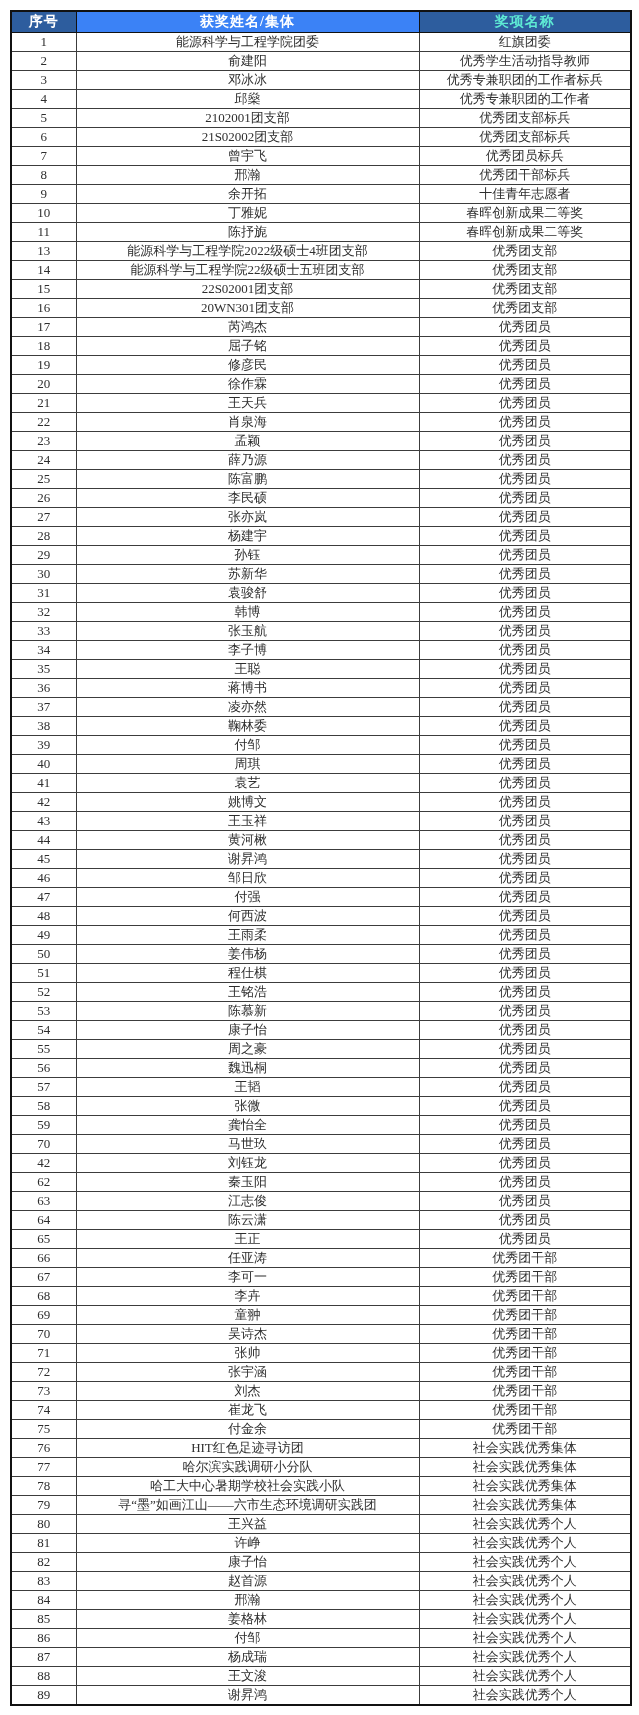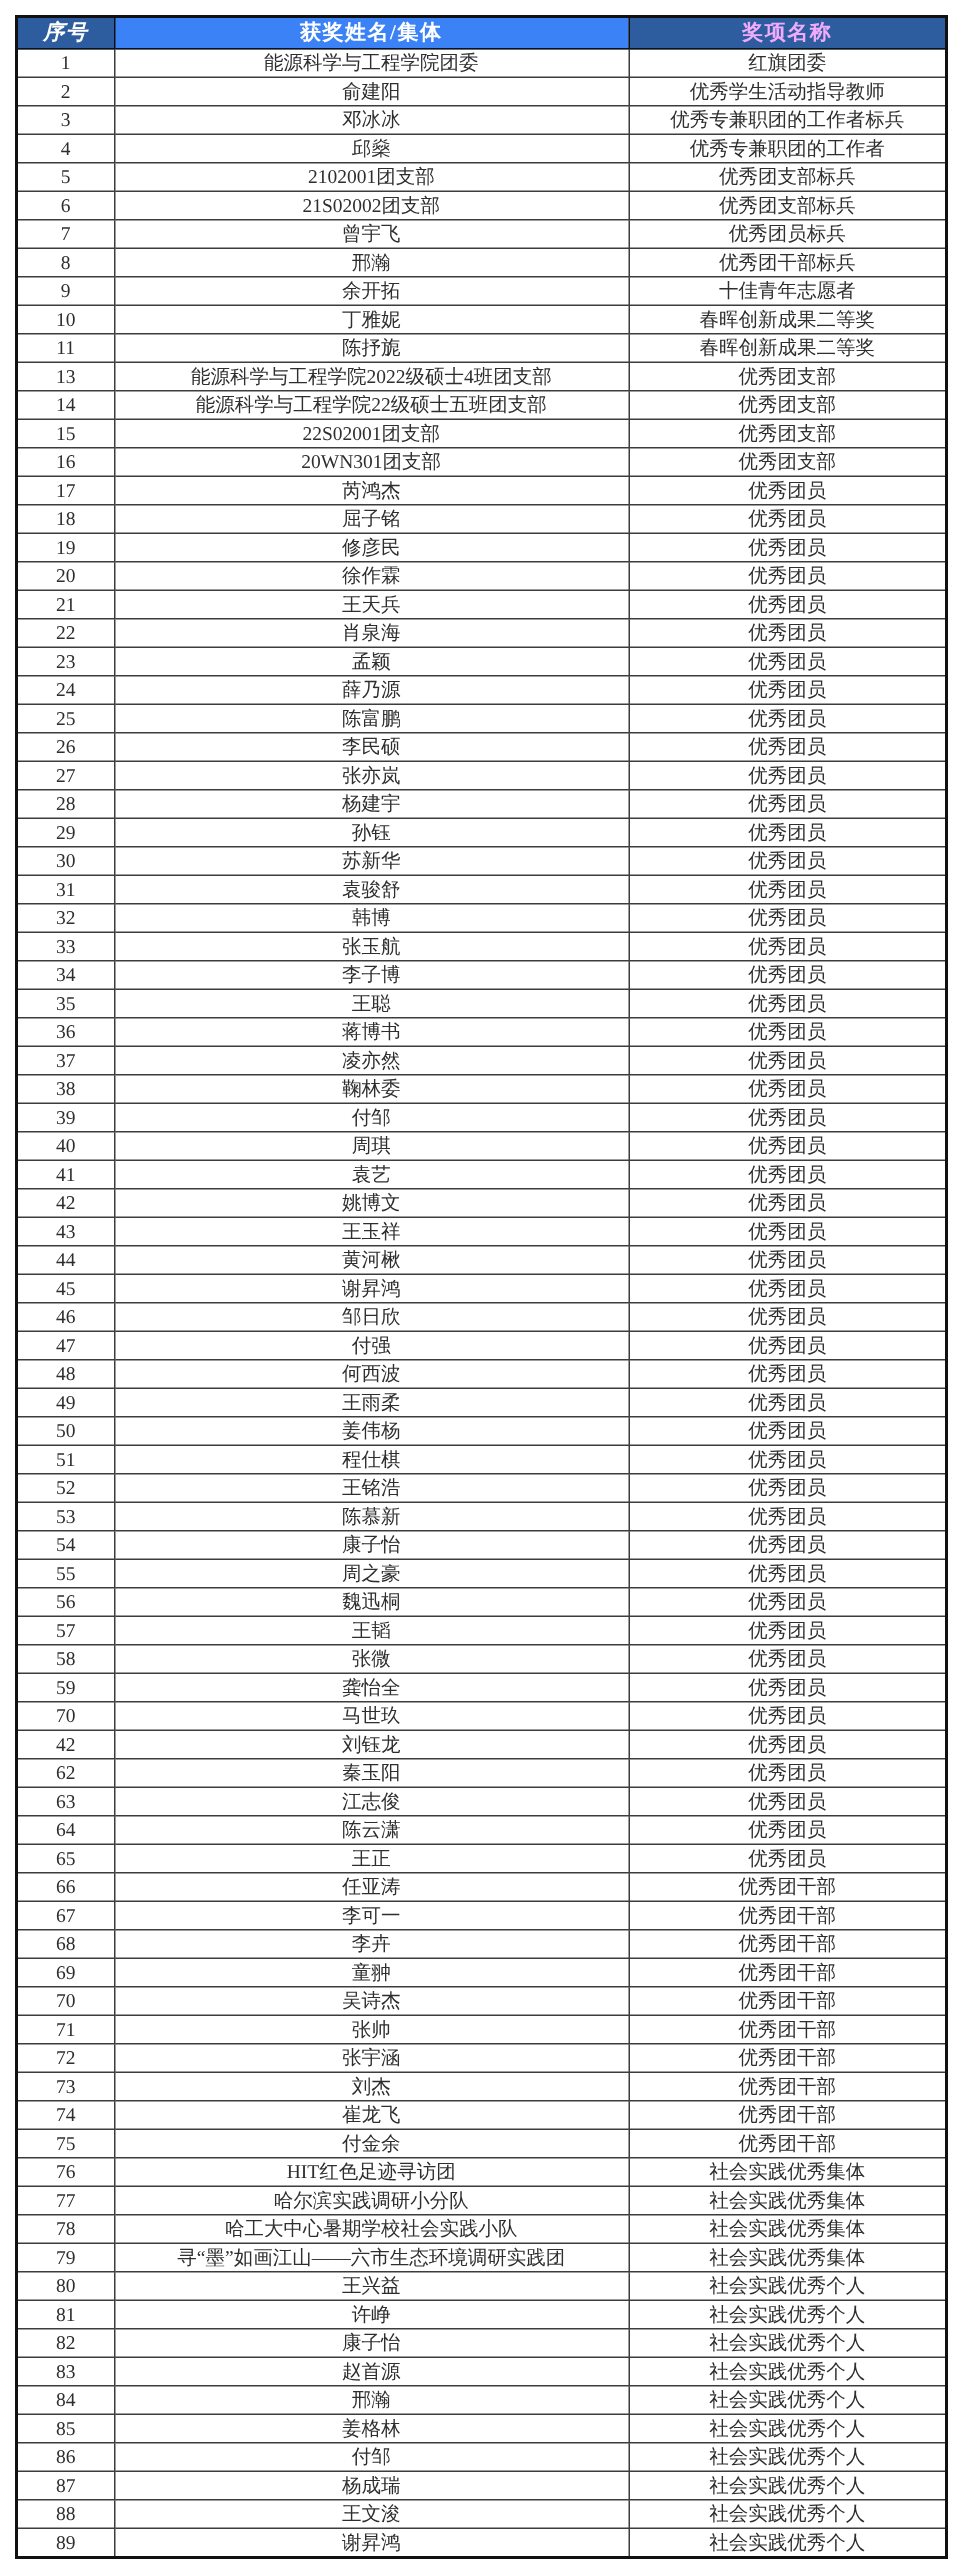--- a/index.html
+++ b/index.html
@@ -45,23 +45,23 @@
 
 <div class="sheet">
   <table class="awards">
     <colgroup>
       <col class="c-no">
         <col class="c-name">
         <col class="c-award">
     </colgroup>
     <thead>
       <tr>
-        <th style="background: rgb(45, 93, 158); color: rgb(255, 255, 255); font-style: italic;">序号</th>
+        <th style="background: rgb(45, 93, 158); color: rgb(255, 255, 255);">序号</th>
         <th style="background: #3b82f6; color: rgb(255, 255, 255);">获奖姓名/集体</th>
-        <th style="background: rgb(45, 93, 158); color: #f0abfc;">奖项名称</th>
+        <th style="background: rgb(45, 93, 158); color: #5eead4;">奖项名称</th>
       </tr>
     </thead>
     <tbody id="awards-tbody">
         <tr>
           <td class="no-cell">1</td>
           <td>能源科学与工程学院团委</td>
           <td>红旗团委</td>
         </tr>
         <tr>
           <td class="no-cell">2</td>

